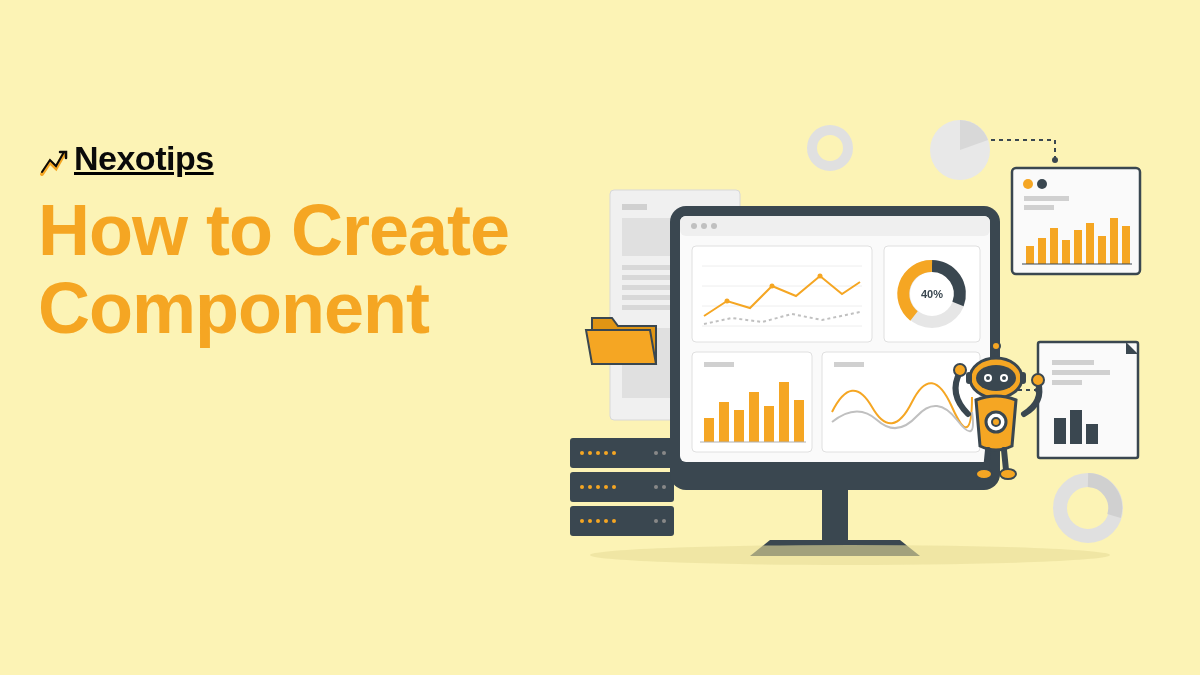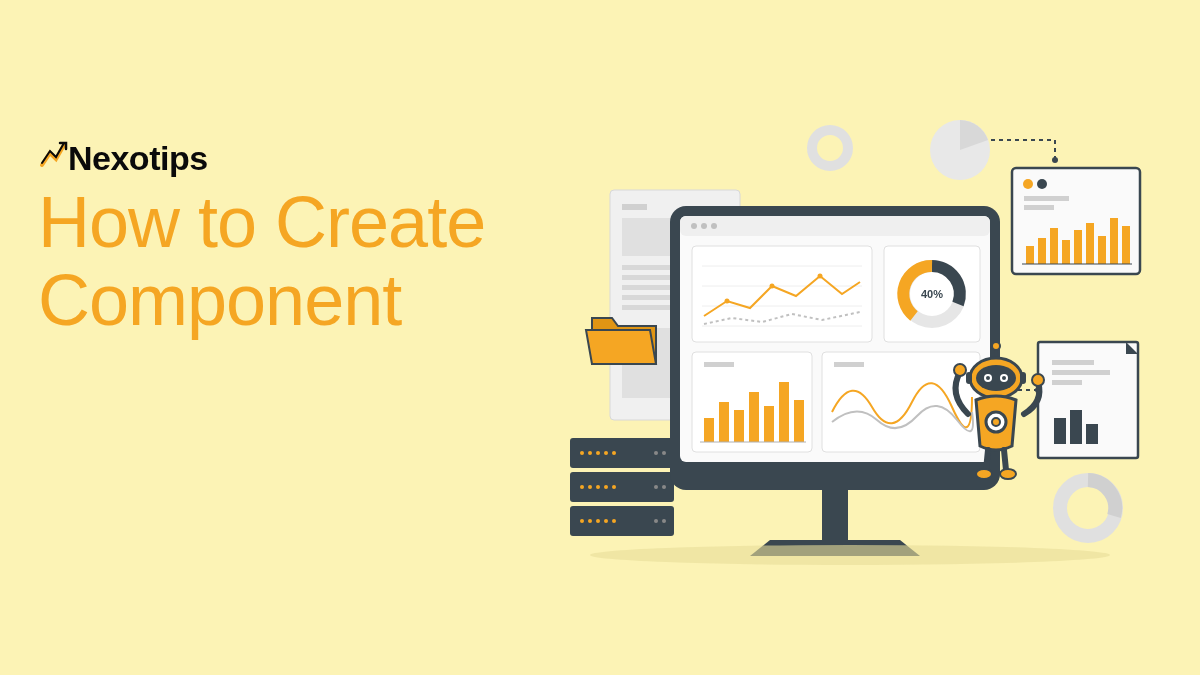--- a/index.html
+++ b/index.html
@@ -9,38 +9,40 @@
     background: #fcf3b5;
     font-family: -apple-system, BlinkMacSystemFont, "Segoe UI", Arial, sans-serif;
     position: relative;
     overflow: hidden;
   }
   .brand {
     position: absolute;
     left: 38px;
     top: 139px;
     display: flex;
-    align-items: flex-start;
+    align-items: flex-end;
+    gap: 6px;
+    text-decoration: underline;
   }
   .brand-icon {
     width: 30px;
     height: 30px;
   }
   .brand-text {
     font-size: 34px;
     font-weight: 700;
     color: #0a0a0a;
     letter-spacing: -0.5px;
   }
   .headline {
     position: absolute;
     left: 38px;
-    top: 184px;
+    top: 192px;
     font-size: 72px;
-    font-weight: 400;
+    font-weight: 700;
     line-height: 1.08;
     color: #f5a623;
     letter-spacing: -1px;
   }
   .illustration {
     position: absolute;
     right: 40px;
     top: 110px;
     width: 610px;
     height: 460px;

